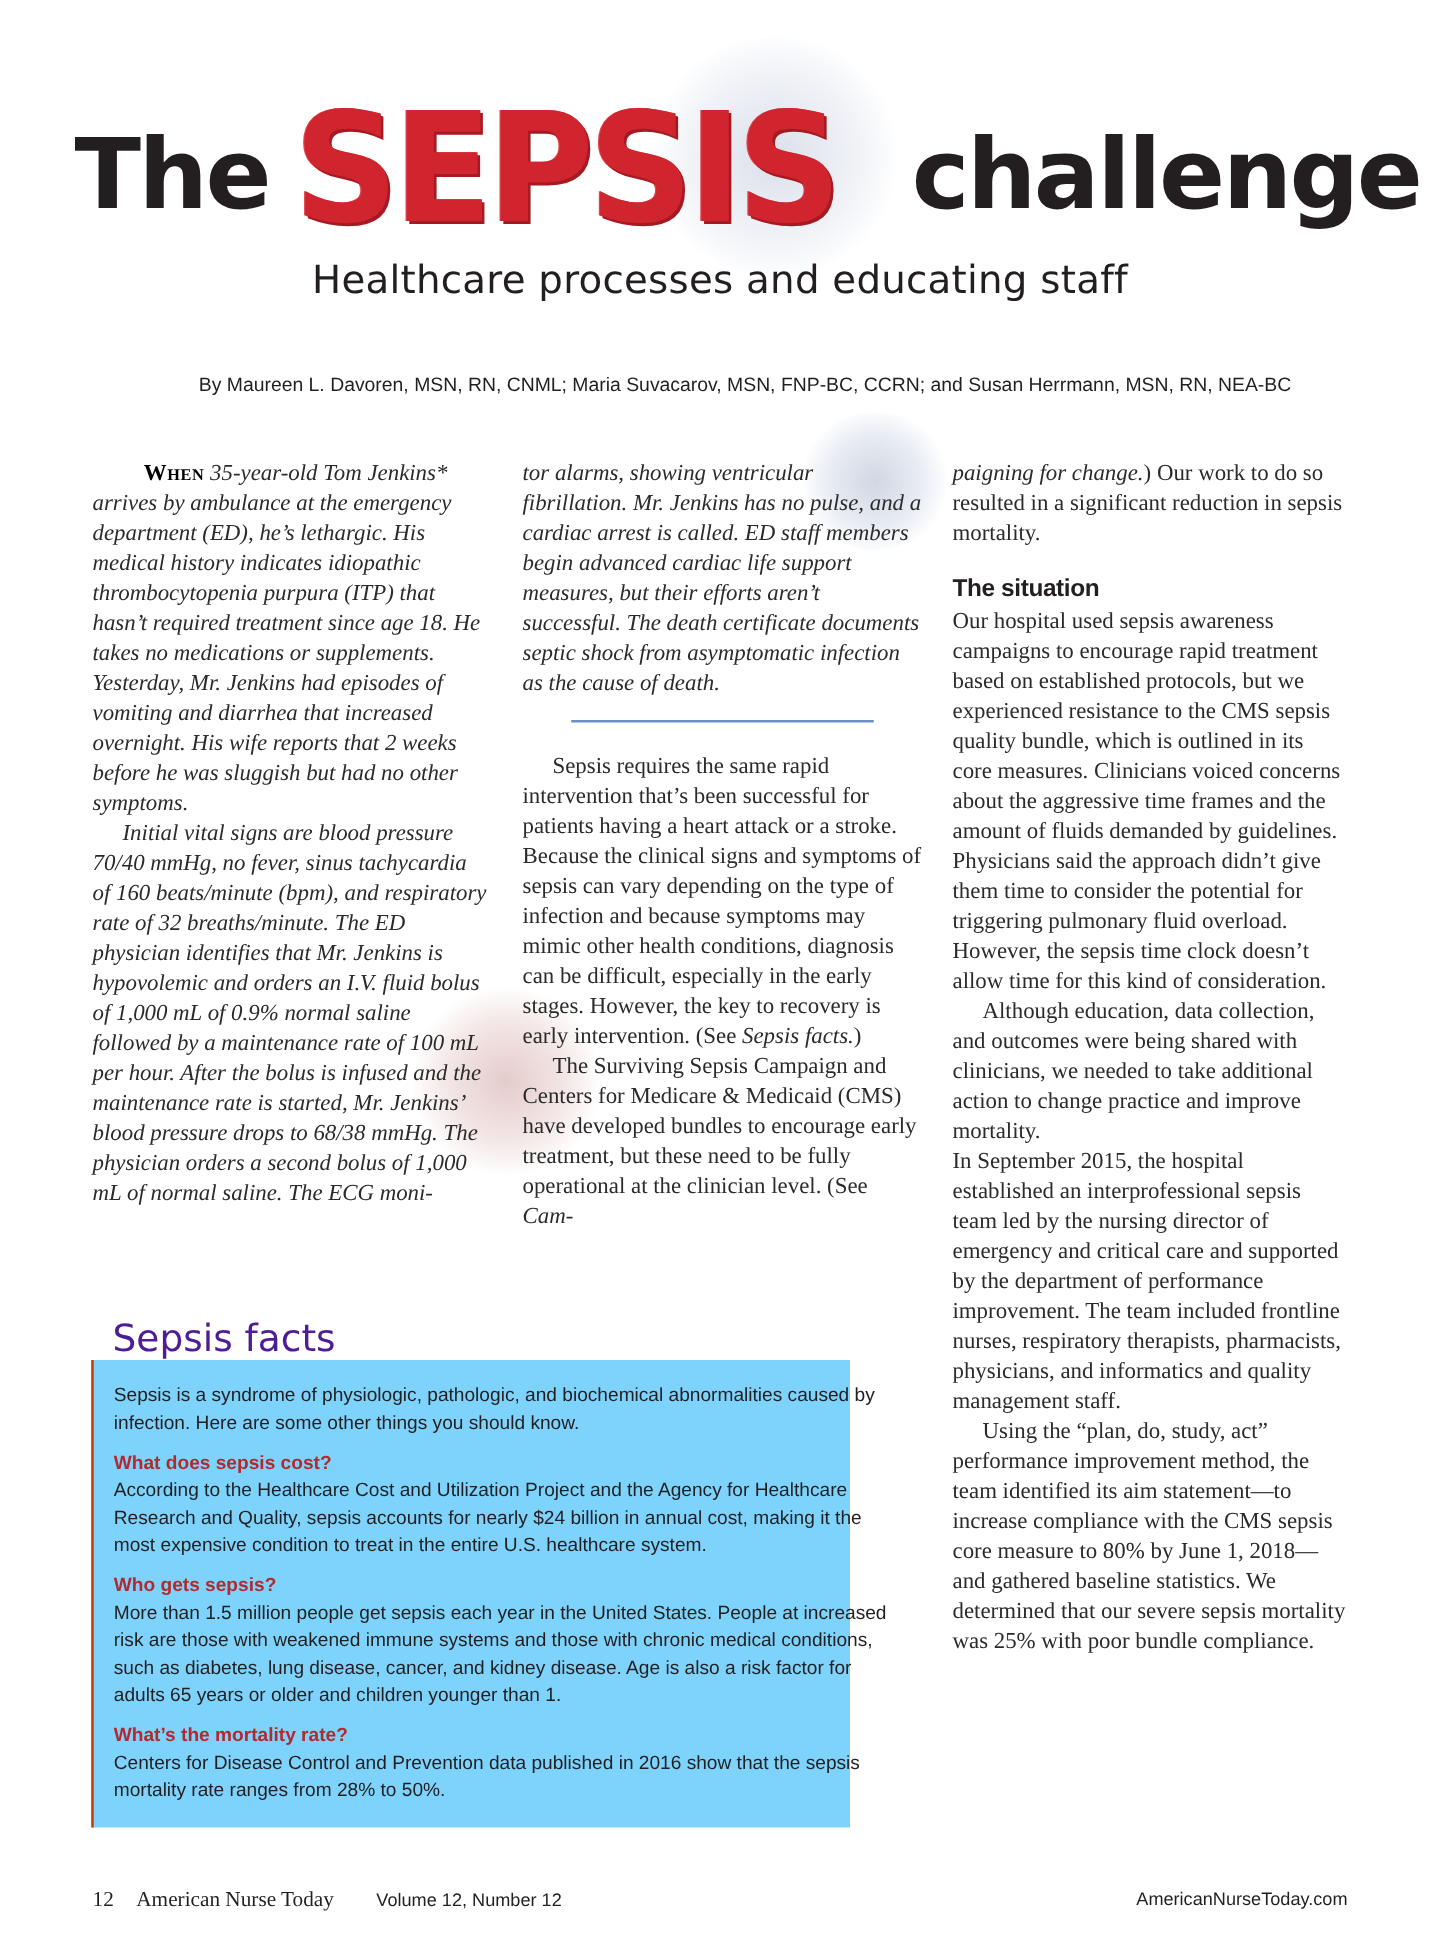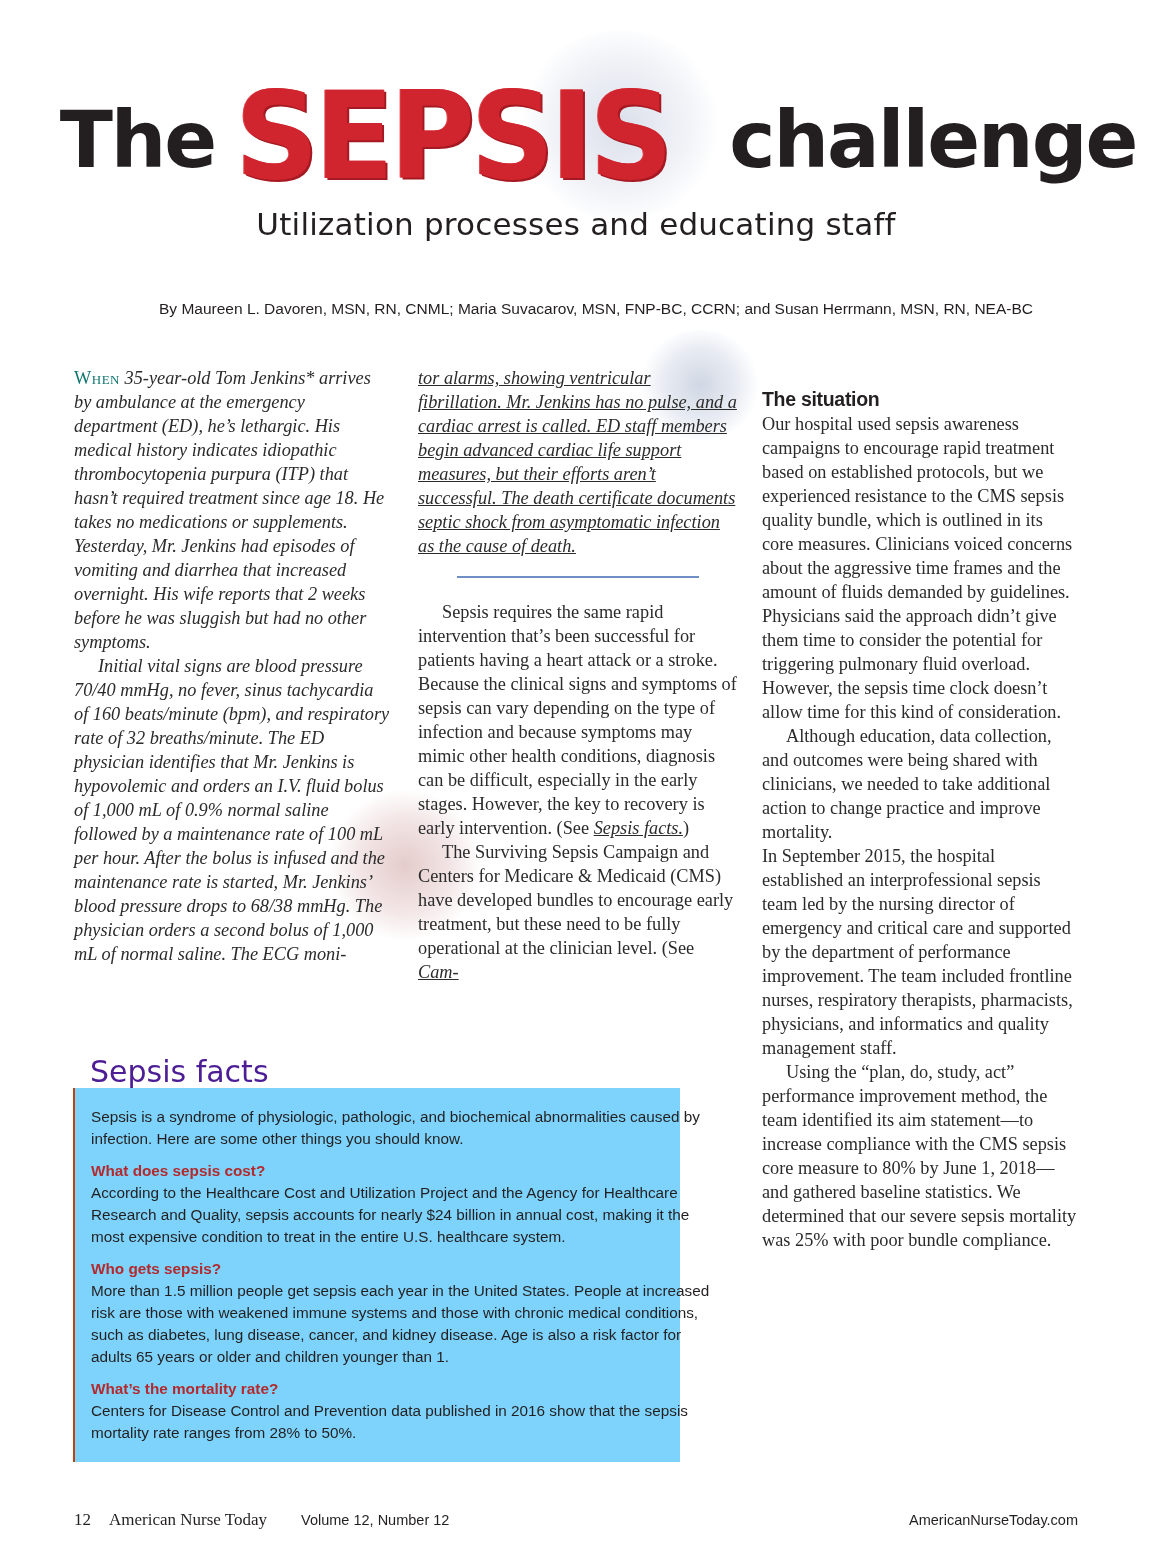--- a/index.html
+++ b/index.html
@@ -25,22 +25,22 @@
     font-size:31px; line-height:43px; color:#231f20; font-weight:normal; letter-spacing:0.2px; }
   .byline { left:0; top:300px; width:1152px; text-align:center; font-family:"Liberation Sans", sans-serif; font-size:15.5px; color:#231f20;margin-left:20px; }
 
   
   .col { position:absolute; font-family:"DejaVu Serif", serif; font-size:15.6px; line-height:24px; color:#2b2b2b; }
   .col p { margin:0; }
   .indent { text-indent:24px; }
   .col1 { left:74px; top:366px; width:316px; font-family:"Liberation Serif", serif; font-style:italic; font-size:18.3px; }
   .col2 { left:418px; top:366px; width:320px; font-family:"Liberation Serif", serif; font-size:18.3px; }
   .col3 { left:762px; top:366px; width:316px; font-family:"Liberation Serif", serif; font-size:18.3px; }
-  .when { font-style:normal; font-weight:normal; color:#0f766e; font-variant:small-caps; letter-spacing:0.5px; }
-  .italic { font-style:italic;text-decoration:underline; }
+  .when { font-style:normal; font-weight:bold; color:#000000; font-variant:small-caps; letter-spacing:0.5px;margin-left:41px; }
+  .italic { font-style:italic; }
   .rule { width:242px; height:2px; background:#6f8fc4; margin:18px auto 22px auto; }
   .head { font-family:"Liberation Sans", sans-serif; font-weight:bold; font-size:19.5px; color:#231f20; margin:20px 0 0 0; line-height:26px; letter-spacing:-0.3px; }
 
   
   .facts-title { left:90px; top:1050px; font-family:"DejaVu Sans", sans-serif; font-size:30px; color:#4c1d95; line-height:44px; }
   .facts-box { left:73px; top:1088px; width:607px; height:374px; background:#7dd3fc; border-left:2px solid #c2410c; box-sizing:border-box; }
   .facts-inner { position:absolute; left:16px; top:18px; width:630px; font-family:"Liberation Sans", sans-serif; font-size:15.3px; line-height:22px; color:#231f20; }
   .facts-inner p { margin:0; }
   .fact-q { font-weight:bold; color:#b22a2e; margin-top:10px !important; }
 
@@ -58,41 +58,42 @@
 <div class="microbe m-blue"></div>
 <div class="microbe m-red"></div>
 
 <div class="abs title-row">
   <span class="title-word">The</span>
   <span class="title-sepsis">SEPSIS</span>
   <span class="title-word">challenge</span>
 </div>
 
 <div class="abs subtitle">
-  <div>Utilization processes and educating staff</div>
+  <div>Healthcare processes and educating staff</div>
 </div>
 
 <div class="abs byline">By Maureen L. Davoren, MSN, RN, CNML; Maria Suvacarov, MSN, FNP-BC, CCRN; and Susan Herrmann, MSN, RN, NEA-BC</div>
 
 <div class="col col1">
   <p>
     <span class="when">When</span>
     <span>35-year-old Tom Jenkins* arrives by ambulance at the emergency department (ED), he’s lethargic. His medical history indicates idiopathic thrombocytopenia purpura (ITP) that hasn’t required treatment since age 18. He takes no medications or supplements. Yesterday, Mr. Jenkins had episodes of vomiting and diarrhea that increased overnight. His wife reports that 2 weeks before he was sluggish but had no other symptoms.</span>
   </p>
   <p class="indent">Initial vital signs are blood pressure 70/40 mmHg, no fever, sinus tachycardia of 160 beats/minute (bpm), and respiratory rate of 32 breaths/minute. The ED physician identifies that Mr. Jenkins is hypovolemic and orders an I.V. fluid bolus of 1,000 mL of 0.9% normal saline followed by a maintenance rate of 100 mL per hour. After the bolus is infused and the maintenance rate is started, Mr. Jenkins’ blood pressure drops to 68/38 mmHg. The physician orders a second bolus of 1,000 mL of normal saline. The ECG moni-</p>
 </div>
 
 <div class="col col2">
   <p class="italic">tor alarms, showing ventricular fibrillation. Mr. Jenkins has no pulse, and a cardiac arrest is called. ED staff members begin advanced cardiac life support measures, but their efforts aren’t successful. The death certificate documents septic shock from asymptomatic infection as the cause of death.</p>
   <div class="rule"></div>
   <p class="indent"><span>Sepsis requires the same rapid intervention that’s been successful for patients having a heart attack or a stroke. Because the clinical signs and symptoms of sepsis can vary depending on the type of infection and because symptoms may mimic other health conditions, diagnosis can be difficult, especially in the early stages. However, the key to recovery is early intervention. (See </span><span class="italic">Sepsis facts.</span><span>)</span></p>
   <p class="indent"><span>The Surviving Sepsis Campaign and Centers for Medicare &amp; Medicaid (CMS) have developed bundles to encourage early treatment, but these need to be fully operational at the clinician level. (See </span><span class="italic">Cam-</span></p>
 </div>
 
 <div class="col col3">
+  <p><span class="italic">paigning for change.</span><span>) Our work to do so resulted in a significant reduction in sepsis mortality.</span></p>
   <div class="head">The situation</div>
   <p>Our hospital used sepsis awareness campaigns to encourage rapid treatment based on established protocols, but we experienced resistance to the CMS sepsis quality bundle, which is outlined in its core measures. Clinicians voiced concerns about the aggressive time frames and the amount of fluids demanded by guidelines. Physicians said the approach didn’t give them time to consider the potential for triggering pulmonary fluid overload. However, the sepsis time clock doesn’t allow time for this kind of consideration.</p>
   <p class="indent">Although education, data collection, and outcomes were being shared with clinicians, we needed to take additional action to change practice and improve mortality.</p>
   <p>In September 2015, the hospital established an interprofessional sepsis team led by the nursing director of emergency and critical care and supported by the department of performance improvement. The team included frontline nurses, respiratory therapists, pharmacists, physicians, and informatics and quality management staff.</p>
   <p class="indent">Using the “plan, do, study, act” performance improvement method, the team identified its aim statement—to increase compliance with the CMS sepsis core measure to 80% by June 1, 2018—and gathered baseline statistics. We determined that our severe sepsis mortality was 25% with poor bundle compliance.</p>
 </div>
 
 <div class="abs facts-box">
   <div class="facts-inner">
     <p>Sepsis is a syndrome of physiologic, pathologic, and biochemical abnormalities caused by infection. Here are some other things you should know.</p>

